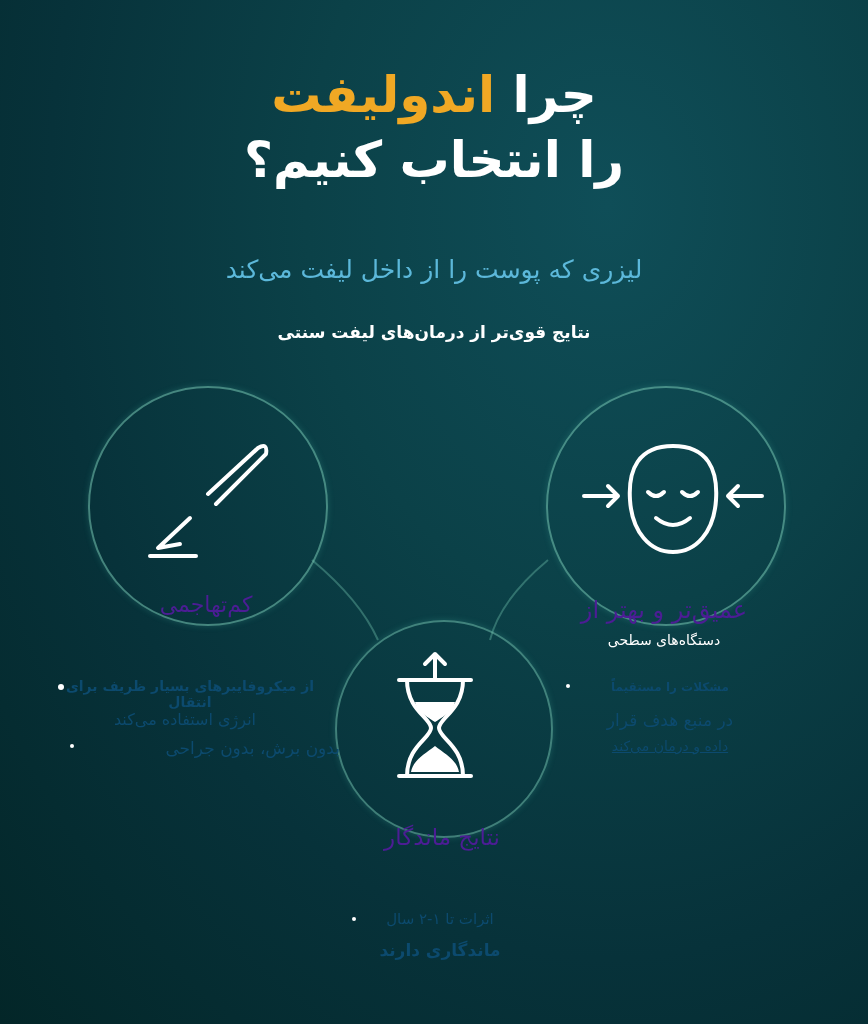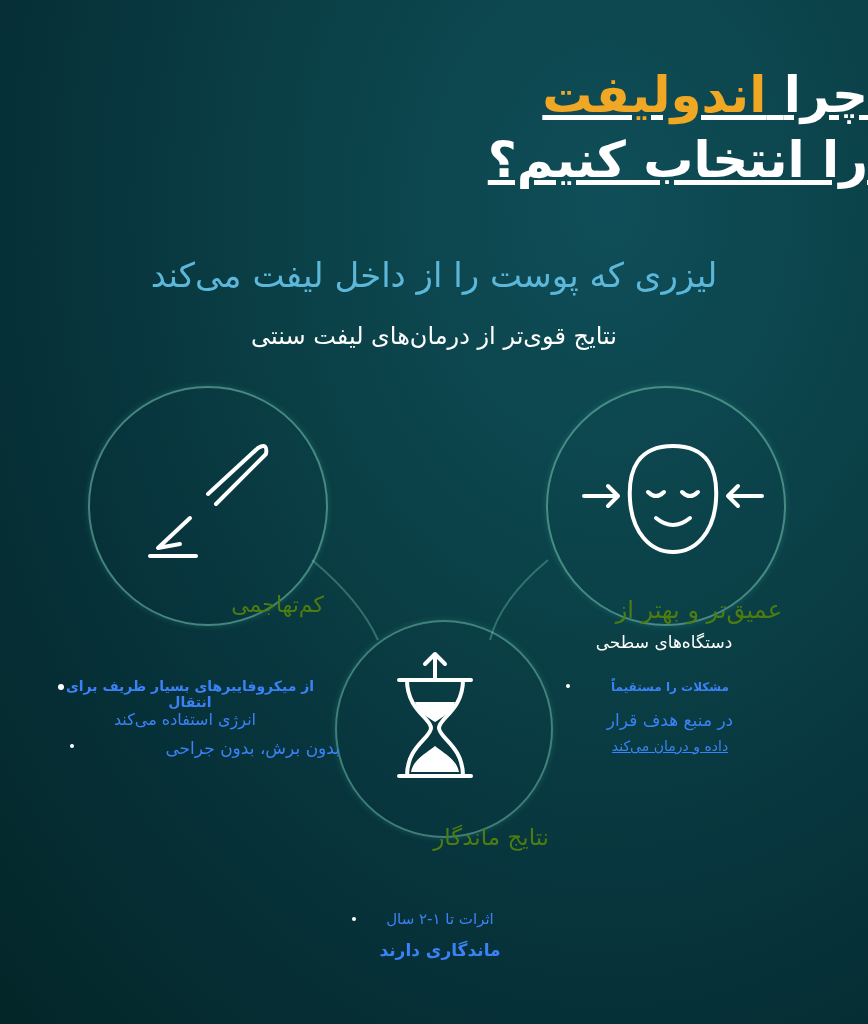--- a/index.html
+++ b/index.html
@@ -6,45 +6,45 @@
     body {
       width: 868px; height: 1024px; overflow: hidden;
       background: radial-gradient(ellipse at 70% 20%, #0f4e58 0%, #0b4148 35%, #07323a 65%, #032628 100%);
       font-family: "DejaVu Sans", sans-serif;
       color: #ffffff;
       position: relative;
     }
     .abs { position: absolute; }
     .rtl { direction: rtl; text-align: center; }
     .title-line {
-      position: absolute; left: 0; width: 868px; 
-      font-weight: bold; font-size: 50px; direction: rtl; letter-spacing: 1px; text-decoration: underline;
+      position: absolute; left: 0; width: 868px; text-align: center;
+      font-weight: bold; font-size: 50px; direction: rtl; letter-spacing: 1px;
     }
     #t1 { top: 66px; }
     #t2 { top: 131px; }
     .accent { color: #f0a824; }
     #subtitle {
-      top: 255px; left: 0; width: 868px; font-size: 34px; color: #5cb8da;
+      top: 255px; left: 0; width: 868px; font-size: 25px; color: #5cb8da;
     }
     #subtitle2 {
-      top: 322px; left: 0; width: 868px; font-size: 24px; color: #ffffff; font-weight: normal;
+      top: 322px; left: 0; width: 868px; font-size: 17px; color: #ffffff; font-weight: bold;
     }
     .ring {
       position: absolute; border-radius: 50%;
       border: 2px solid rgba(120, 200, 180, 0.55);
       box-shadow: 0 0 6px rgba(60,160,150,0.3);
     }
     #ring-left  { left: 88px;  top: 386px; width: 236px; height: 236px; }
     #ring-right { left: 546px; top: 386px; width: 236px; height: 236px; }
     #ring-mid   { left: 335px; top: 620px; width: 214px; height: 214px; border-color: rgba(120,200,180,0.5); }
     svg.connectors { position: absolute; left: 0; top: 0; }
     .icon-box { position: absolute; }
-    .heading { position: absolute; font-size: 22px; color: #4d7c0f; direction: rtl; }
-    .subhead { position: absolute; font-size: 17px; color: #ffffff; direction: rtl; text-align: center; }
-    .bullet-text { position: absolute; direction: rtl; text-align: center; color: #3b82f6; }
+    .heading { position: absolute; font-size: 22px; color: #4c1d95; direction: rtl; text-align: center; }
+    .subhead { position: absolute; font-size: 14px; color: #ffffff; direction: rtl; text-align: center; }
+    .bullet-text { position: absolute; direction: rtl; text-align: center; color: #0c4a6e; }
     .dot { position: absolute; width: 6px; height: 6px; border-radius: 50%; background: #ffffff; }
   </style>
 </head>
 <body>
 
 <div id="t1" class="title-line">
   <span>چرا</span>
   <span class="accent">اندولیفت</span>
 </div>
 <div id="t2" class="title-line">را انتخاب کنیم؟</div>

